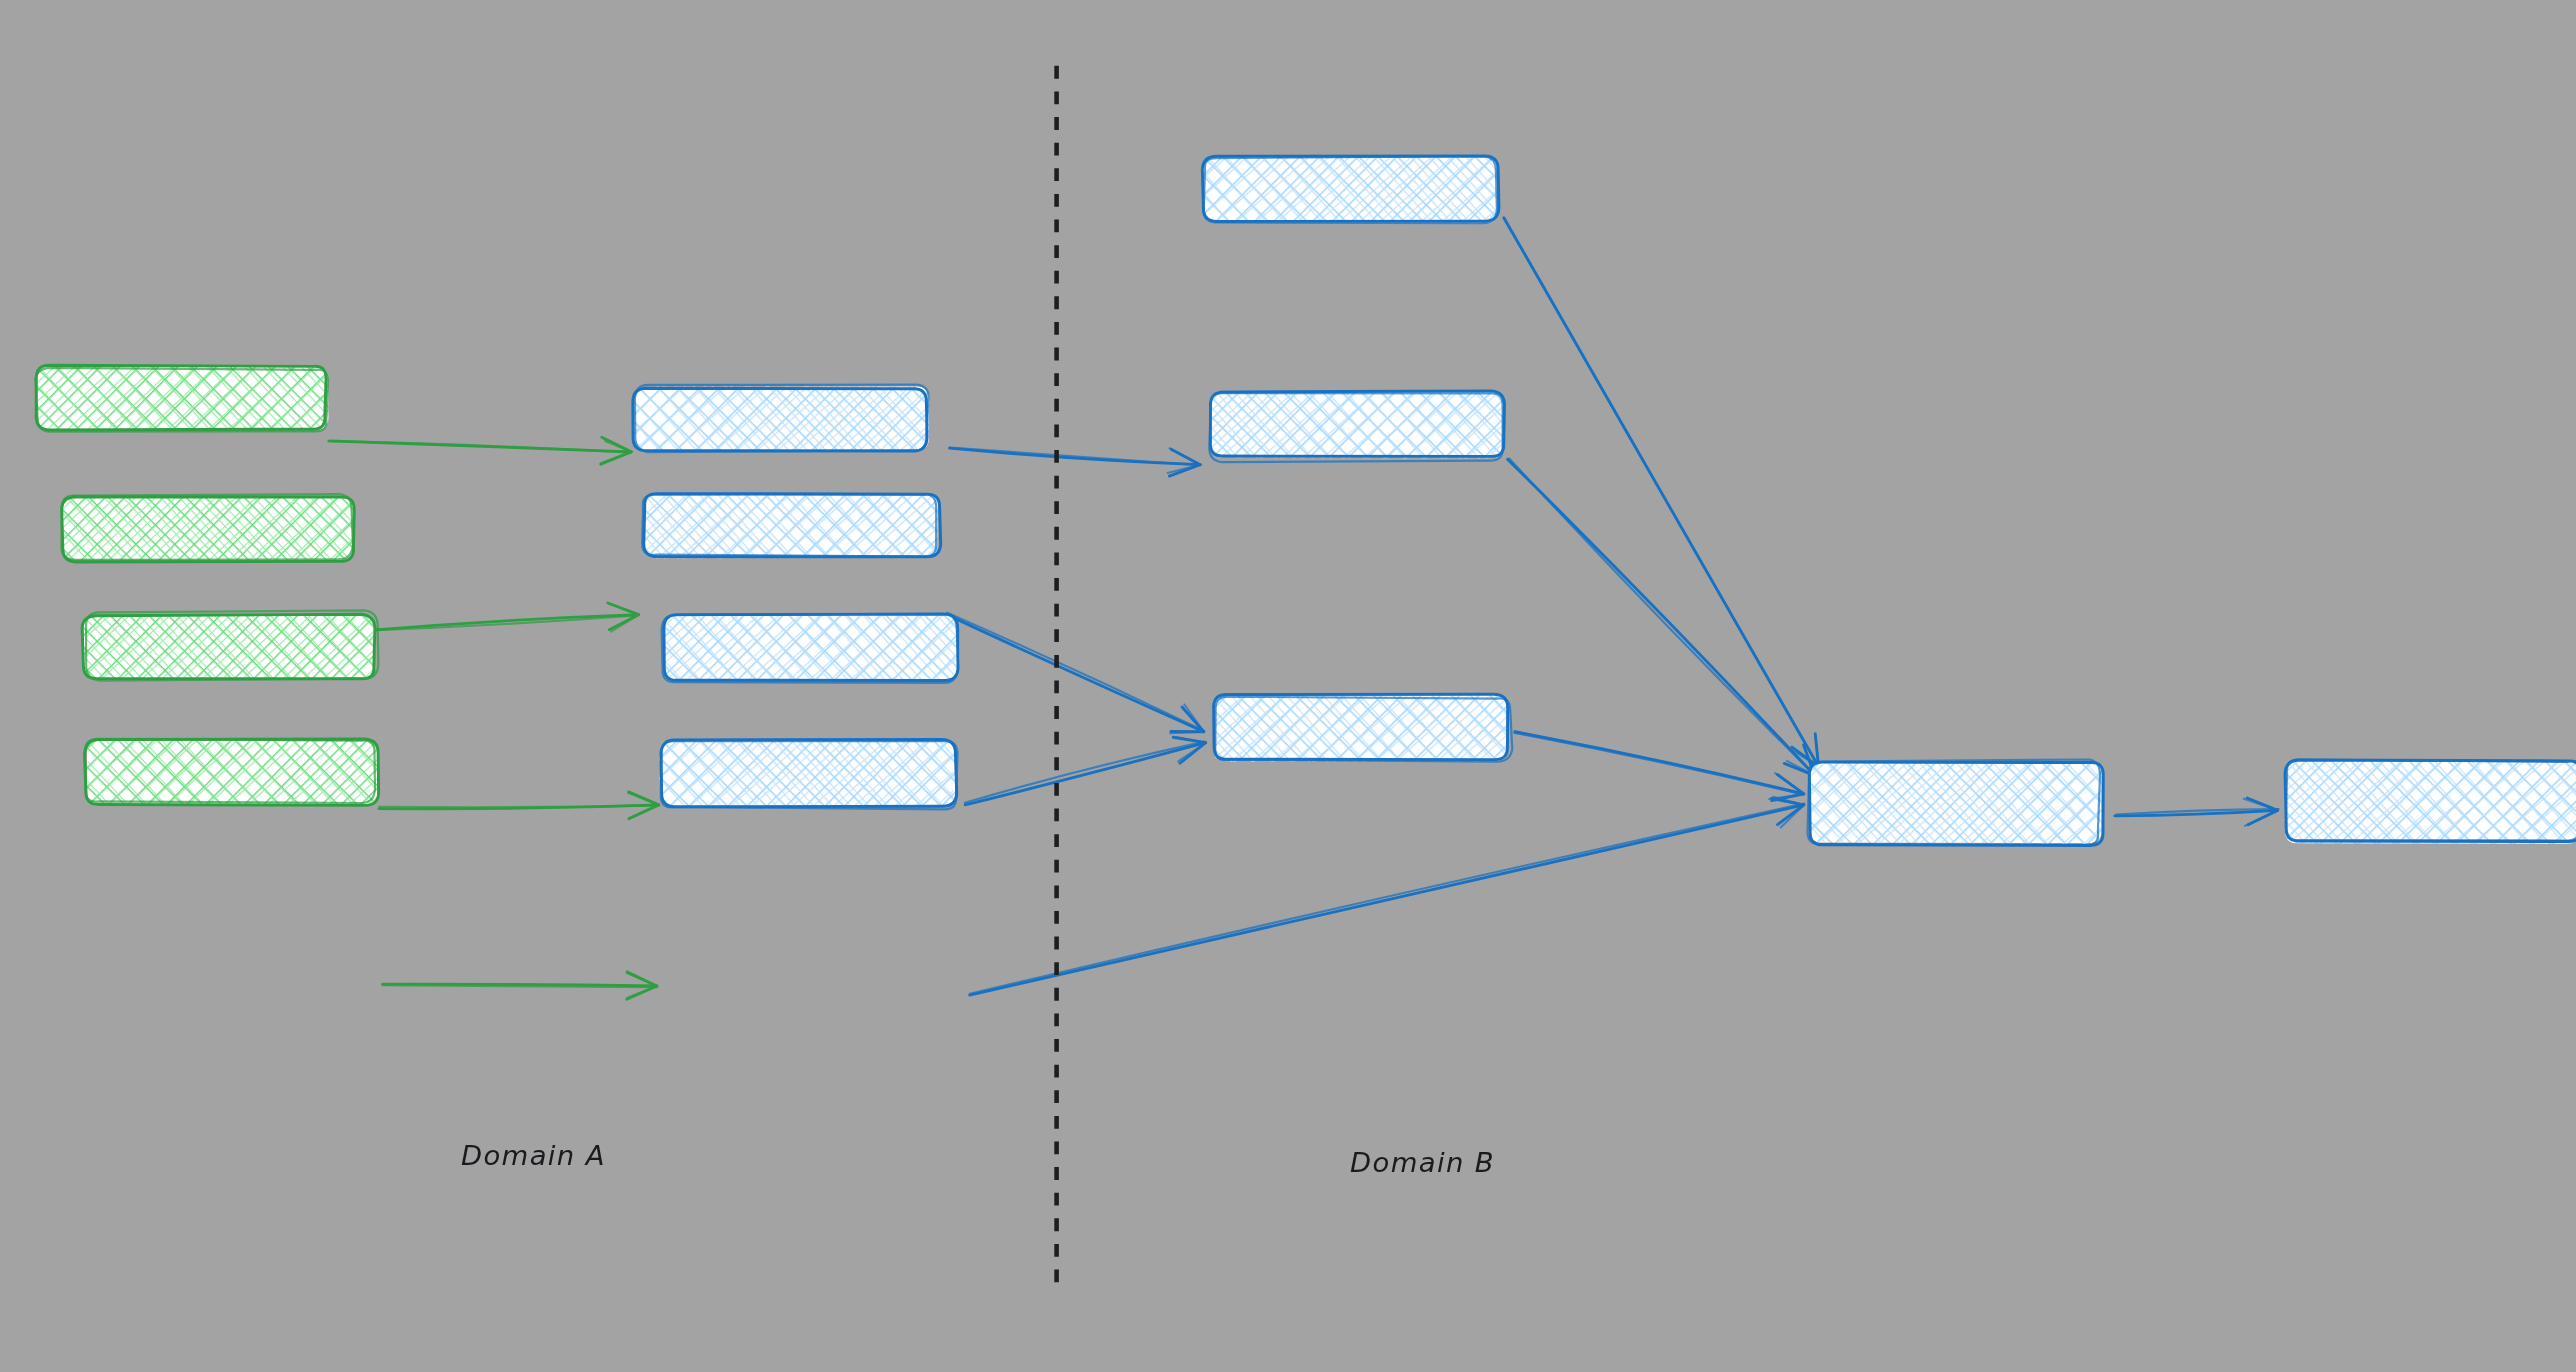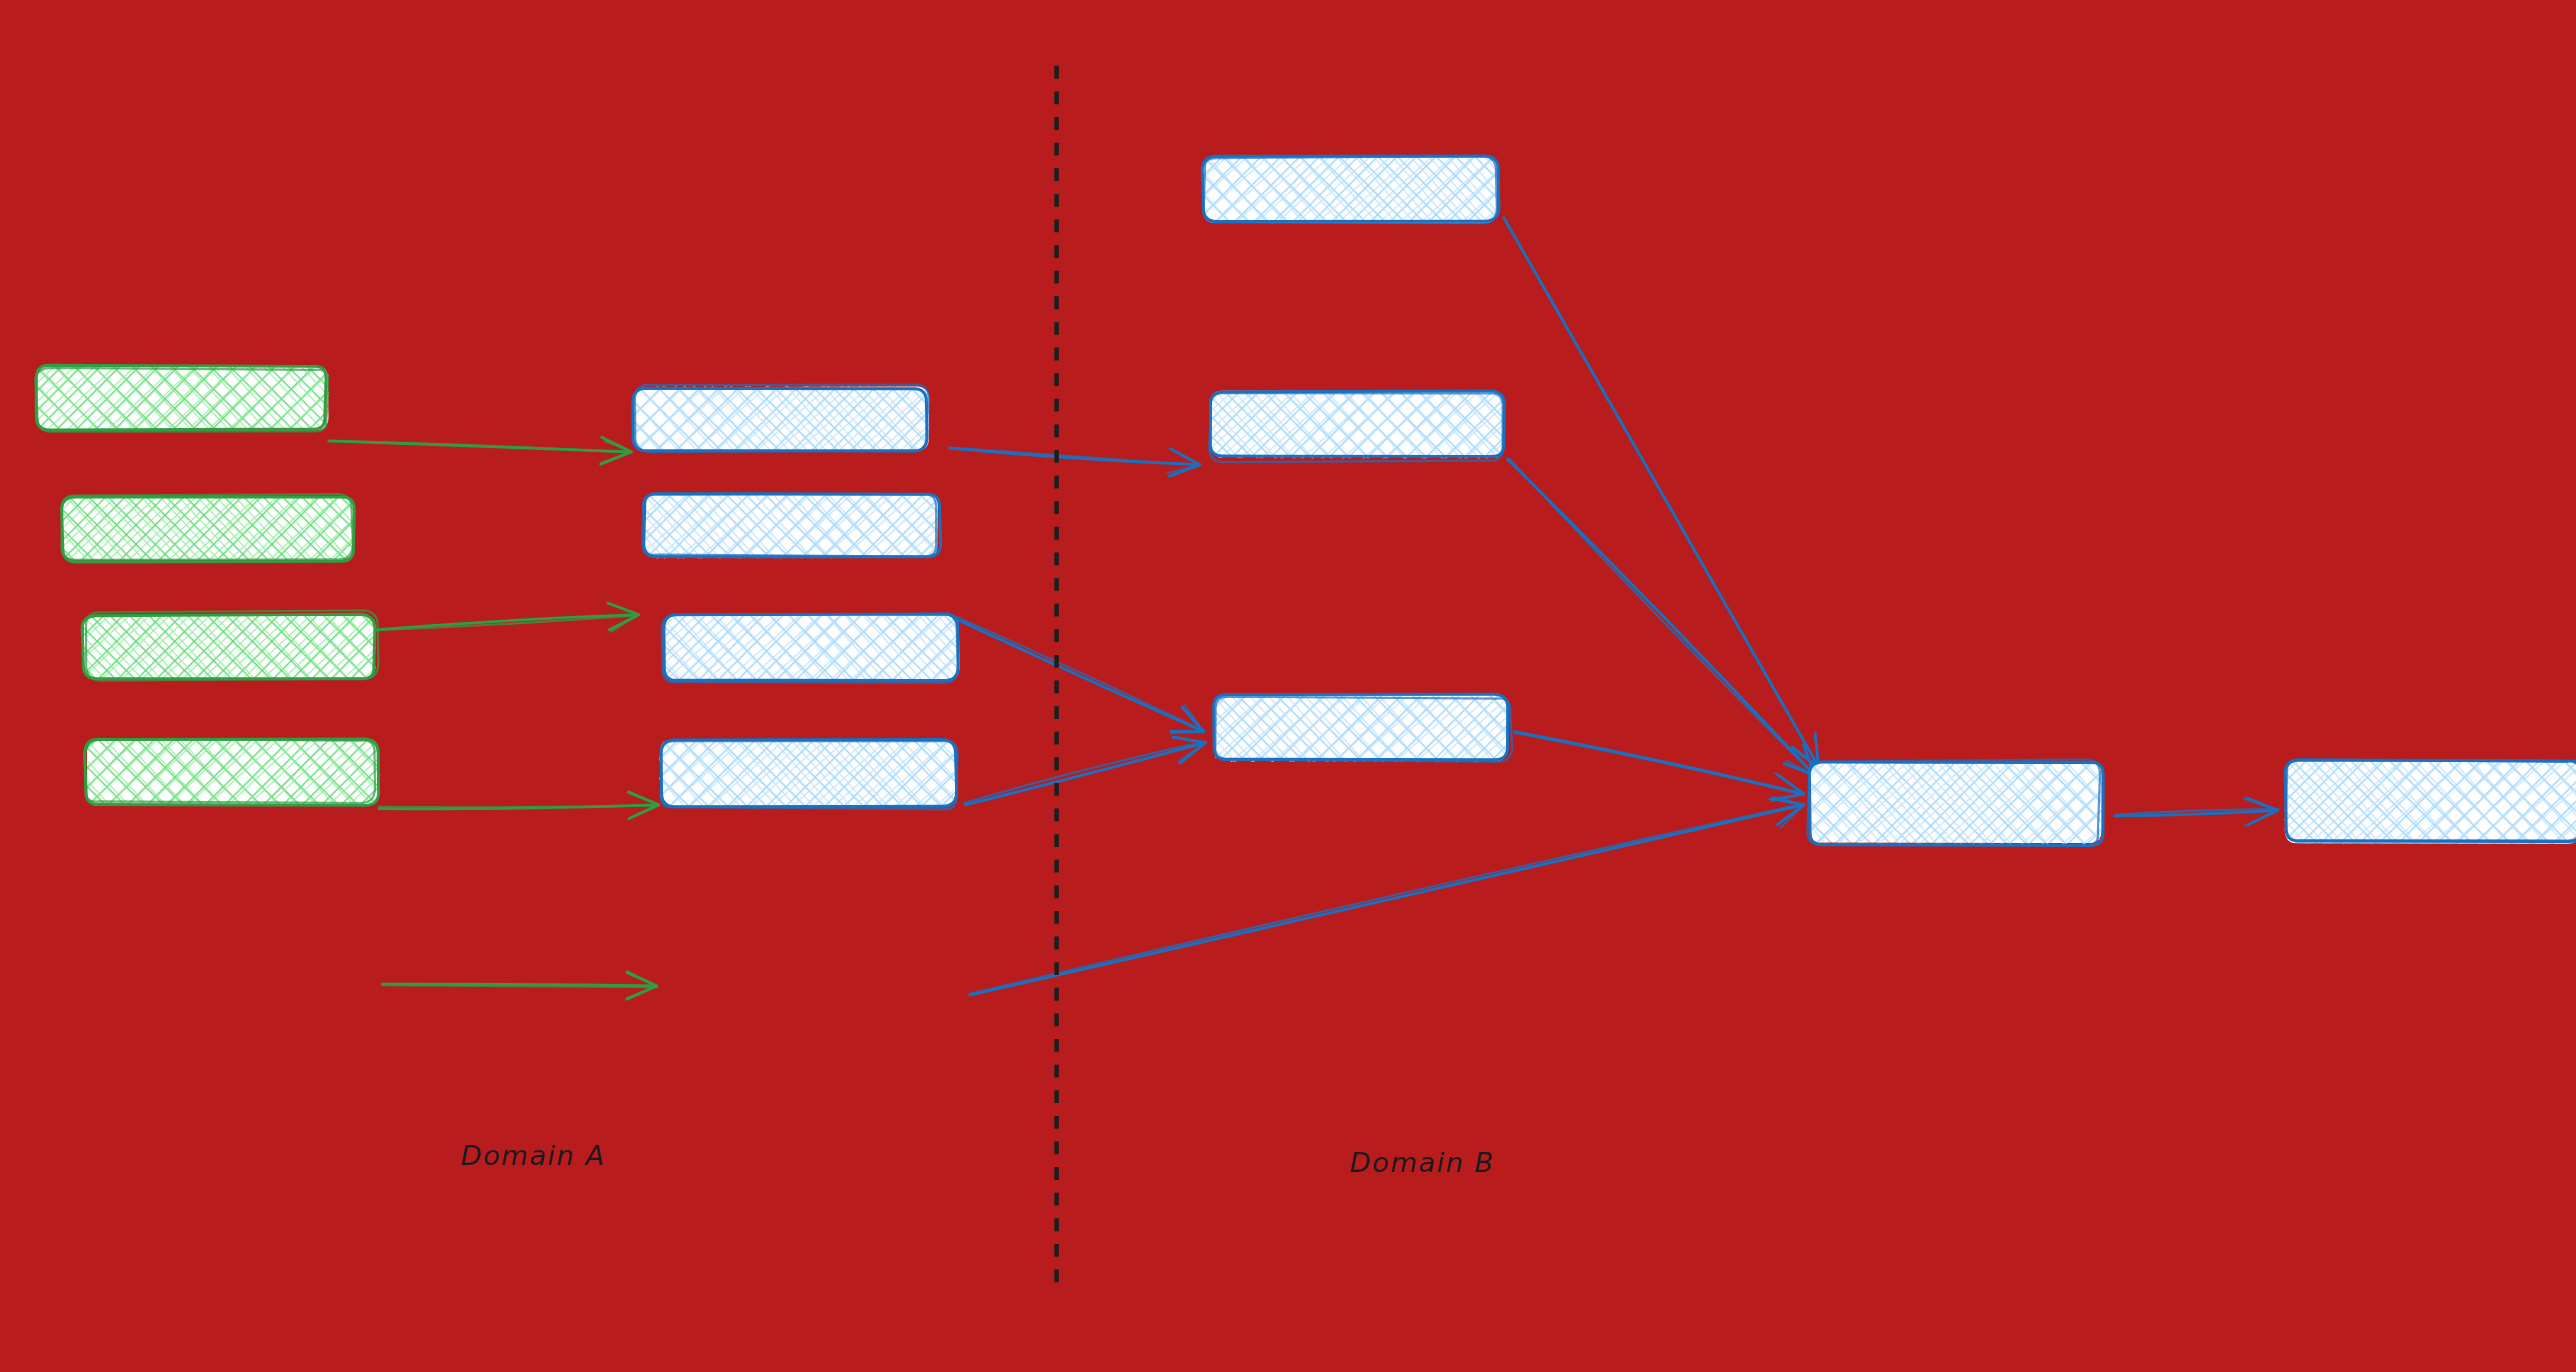--- a/index.html
+++ b/index.html
@@ -10,21 +10,21 @@
   body {
     width: 2576px;
     height: 1372px;
     overflow: hidden;
     font-family: "DejaVu Sans", sans-serif;
   }
   #canvas-root {
     position: relative;
     width: 2576px;
     height: 1372px;
-    background: #b91c1c;
+    background: #a3a3a3;
   }
   svg#diagram {
     display: block;
     width: 2576px;
     height: 1372px;
   }
   .domain-label {
     font-family: "DejaVu Sans", sans-serif;
     font-size: 30px;
     font-style: italic;

